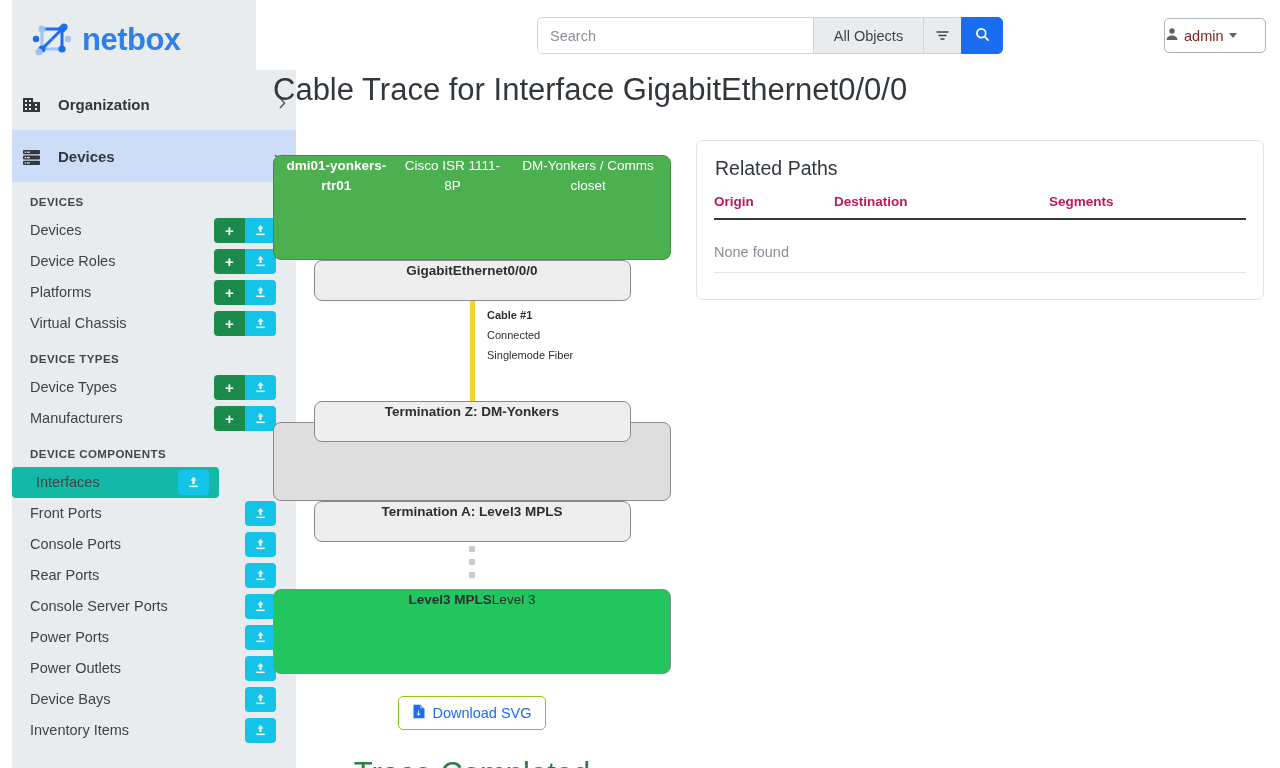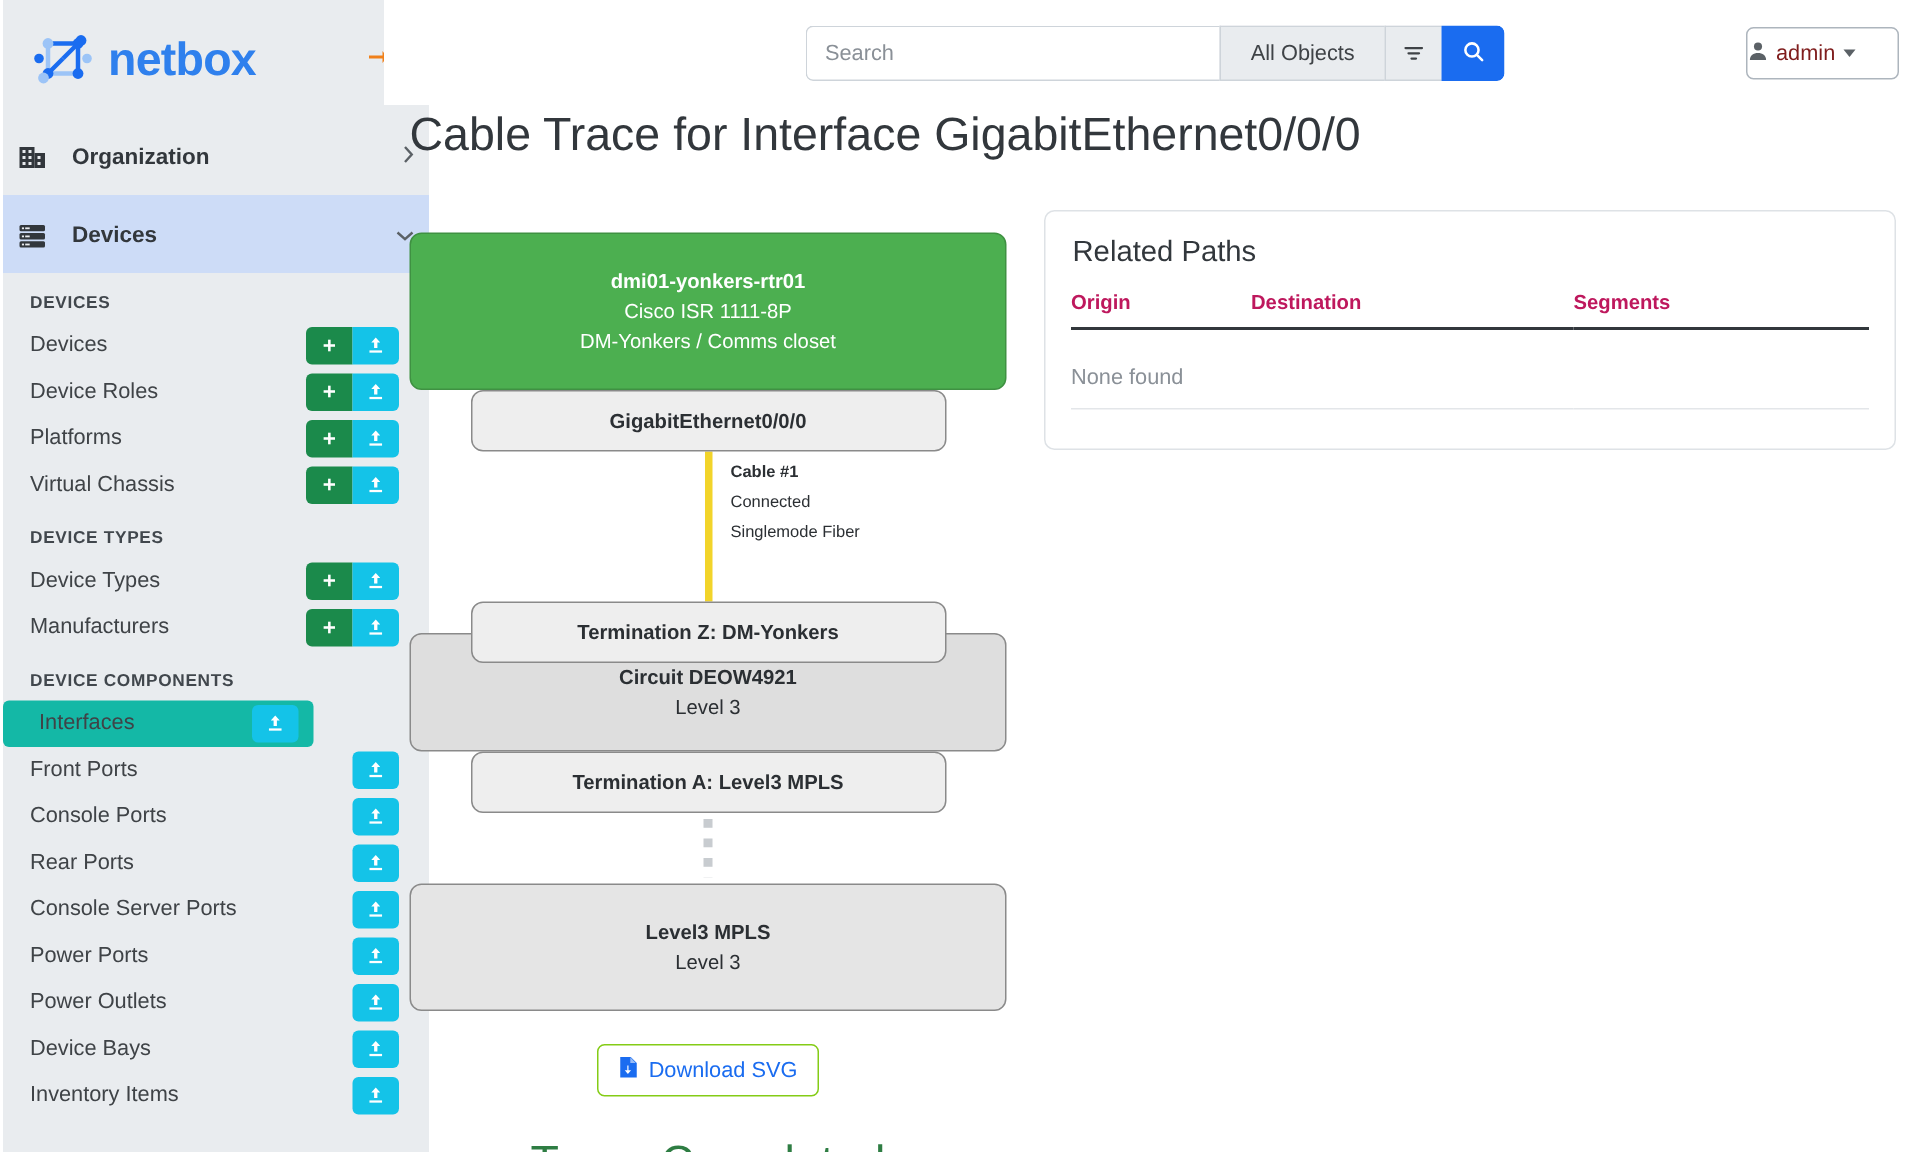--- a/index.html
+++ b/index.html
@@ -8,21 +8,21 @@
     width: 1280px; height: 768px;
     overflow: hidden;
     background: #ffffff;
     font-family: "Liberation Sans", sans-serif;
     font-size: 14px;
     color: #3f4347;
   }
 
   
   #sidebar {
-    position: absolute; left: 2px; top: 0;
+    position: absolute; left: 12px; top: 0;
     width: 284px; height: 768px;
     background: #e9ecef;
     overflow: hidden;
   }
   #brand {
     height: 78px;
     display: flex; align-items: center;
     padding-left: 18px;
   }
   #brand .logo-mark { width: 44px; height: 44px; flex: 0 0 44px; }
@@ -130,21 +130,21 @@
     white-space: nowrap;
   }
 
   
   #trace { position: absolute; left: 17px; top: 85px; width: 398px; }
 
   .node {
     border-radius: 8px;
     border: 1px solid #6a6a6a;
     text-align: center;
-    display: flex; flex-direction: column; justify-content: center;
+    display: flex; flex-direction: row; justify-content: center;
     position: relative;
     z-index: 1;
   }
   .node .t1 { font-weight: 700; font-size: 13.5px; line-height: 20px; }
   .node .t2 { font-size: 13.5px; line-height: 20px; }
 
   .node.device {
     background: #4caf50; border-color: #3f9142;
     color: #ffffff; height: 105px; width: 398px;
   }
@@ -153,21 +153,21 @@
     color: #2b2f33; height: 41px; width: 317px;
     margin: 0 auto;
     z-index: 3;
   }
   .node.circuit {
     background: #dedede; border-color: #8a8a8a;
     color: #2b2f33; width: 398px; height: 79px;
     z-index: 2;
   }
   .node.provider {
-    background: #e5e5e5; border-color: #8a8a8a;
+    background: #22c55e; border-color: #8a8a8a;
     color: #2b2f33; width: 398px; height: 85px;
   }
 
   .cable-seg { position: relative; height: 100px; }
   .cable-line {
     position: absolute; left: 50%; top: 0;
     width: 5px; height: 100px; margin-left: -2.5px;
     background: #f2d42a;
   }
   .cable-label {

